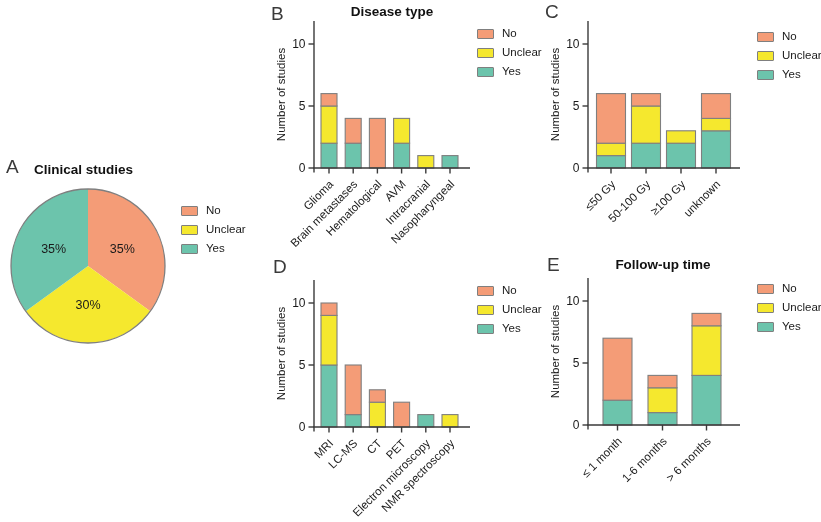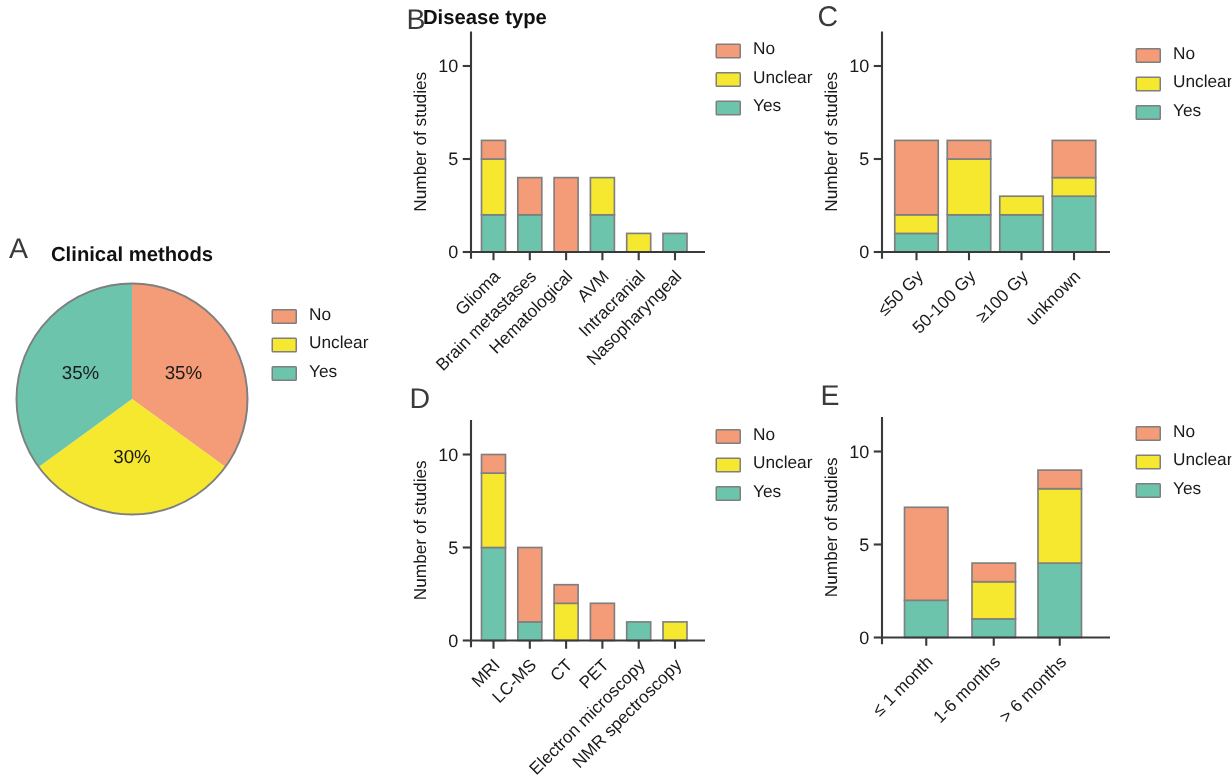--- a/index.html
+++ b/index.html
@@ -2,21 +2,21 @@
 <html><head>
 <meta charset="utf-8">
 <style>
   html,body{margin:0;padding:0;background:#ffffff;}
   .fig{position:relative;width:821px;height:522px;background:#ffffff;overflow:hidden;
        font-family:"Liberation Sans",sans-serif;}
   #chart-canvas{position:absolute;left:0;top:0;}
   #chart-canvas text{font-family:"Liberation Sans",sans-serif;}
   .letter{position:absolute;font-size:19px;line-height:1;color:#3a3a3a;}
   .title{position:absolute;font-size:13.5px;font-weight:bold;color:#111;line-height:1.2;white-space:nowrap;}
-  .title.centered{width:220px;text-align:left;}
+  .title.centered{width:220px;text-align:center;}
   .legend{position:absolute;}
   .legend-row{display:flex;align-items:center;height:19px;}
   .swatch{display:inline-block;width:15px;height:8px;border:1px solid #7F7F7F;border-radius:1px;margin-right:8px;}
   .legend-label{font-size:11.5px;color:#1a1a1a;line-height:1;}
 </style>
 </head>
 <body>
 
 <div class="fig">
   <svg id="chart-canvas" width="821" height="522" viewBox="0 0 821 522">
@@ -141,22 +141,23 @@
       <text x="53.69624881874783" y="248.52136576002746" text-anchor="middle" dominant-baseline="central" font-size="12.5" fill="#1a1a1a">35%</text>
       <circle cx="88" cy="266" r="77" fill="none" stroke="#7F7F7F" stroke-width="1.3"></circle>
     </svg>
 
   <div class="letter" style="left:6px;top:157px">A</div>
   <div class="letter" style="left:271px;top:4px">B</div>
   <div class="letter" style="left:545px;top:2px">C</div>
   <div class="letter" style="left:273px;top:257px">D</div>
   <div class="letter" style="left:547px;top:255px">E</div>
 
-  <div class="title" style="left:34px;top:162px">Clinical methods</div>
+  <div class="title" style="left:34px;top:162px">Clinical studies</div>
   <div class="title centered" style="left:282px;top:4px">Disease type</div>
+  <div class="title centered" style="left:553px;top:257px">Follow-up time</div>
 
   <div class="legend" style="left:181px;top:201px">
       <div class="legend-row">
         <span class="swatch" style="background: rgb(244, 156, 119);"></span>
         <span class="legend-label">No</span>
       </div>
       <div class="legend-row">
         <span class="swatch" style="background: rgb(245, 232, 46);"></span>
         <span class="legend-label">Unclear</span>
       </div>

